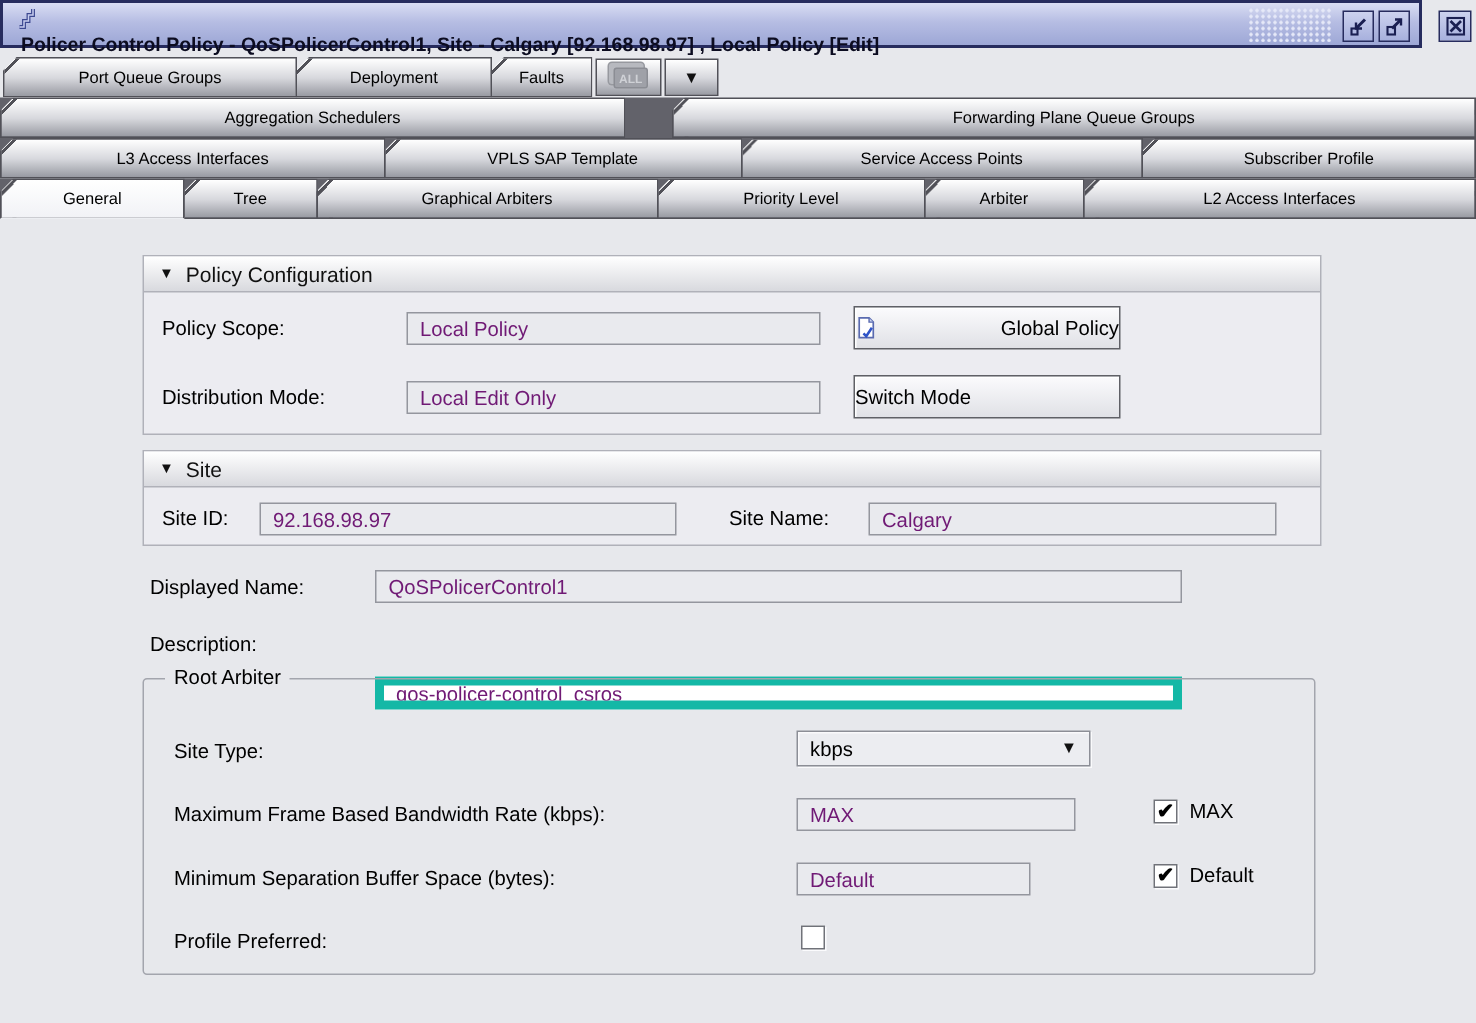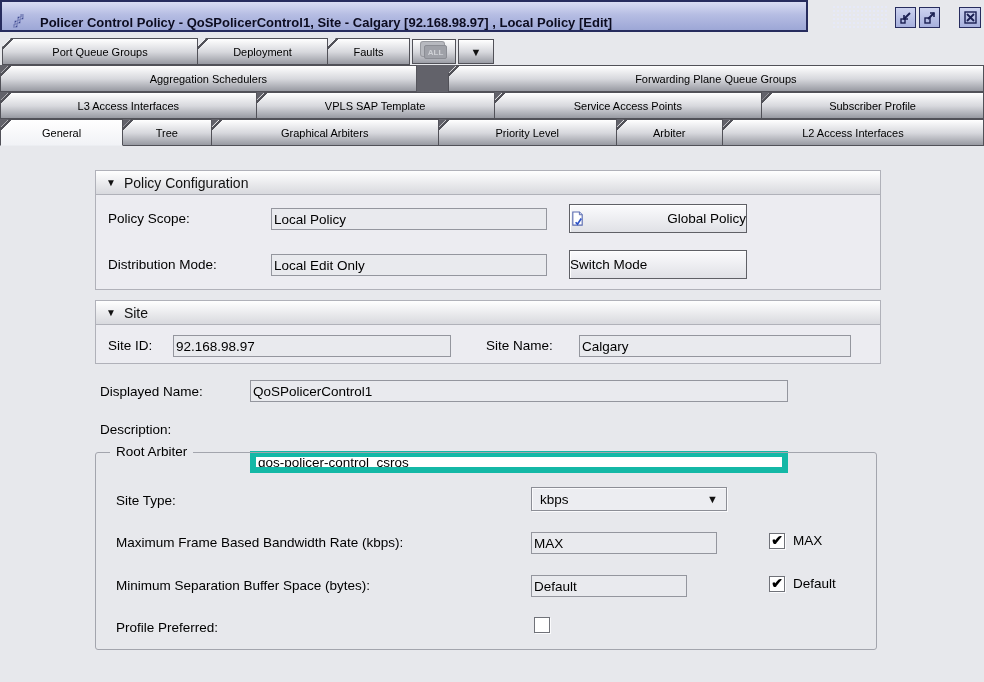--- a/index.html
+++ b/index.html
@@ -8,24 +8,24 @@
     font-family:"Liberation Sans", sans-serif;
     background:#e7e8ec;
     position:relative;
     overflow:hidden;
     color:#000;
   }
   #app { position:relative; width:984px; height:682px; }
 
   
   .titlebar {
-    position:absolute; left:0; top:0; width:808px; height:32px;
+    position:absolute; left:0; top:0; width:948px; height:32px;
     background:linear-gradient(180deg,#d9ddf3 0%,#b6bde3 45%,#9da7d6 100%);
     border:2px solid #272c5e;
-    display:flex; align-items:flex-end;
+    display:flex; align-items:flex-start;flex-direction:column;
   }
   .titlebar-icon { width:20px; height:20px; margin-left:6px; flex:0 0 auto; }
   .titlebar-text {
     margin-left:12px; font-size:13px; font-weight:bold; color:#0c0c20;
     white-space:nowrap;
   }
   .titlebar-texture {
     position:absolute; left:830px; top:3px; width:56px; height:23px;
     background-image:radial-gradient(circle,#e6e9f8 1px,transparent 1.2px);
     background-size:4px 4px;
@@ -95,21 +95,21 @@
     border-bottom:1px solid #b0b1b9;
     padding-left:10px; cursor:pointer;
   }
   .panel-header .tri { font-size:10px; margin-right:8px; color:#111; }
   .panel-header .ptitle { font-size:14px; color:#111; }
 
   .flabel { position:absolute; font-size:13.5px; line-height:23px; white-space:nowrap; }
 
   .tfield {
     position:absolute; height:22px; font-family:"Liberation Sans",sans-serif;
-    font-size:13.5px; padding:0 2px; color:#000000;
+    font-size:13.5px; padding:0 8px; color:#701a75;
     background:#e9eaee; border:1px solid #94969e;
   }
   .tfield.editable { background:#ffffff; border:6px solid #14b8a6;margin-top:33px; }
 
   .jbutton {
     position:absolute; height:29px;
     background:linear-gradient(180deg,#fbfbfd,#e0e1e6);
     border:1px solid #5f6066;
     box-shadow:inset 1px 1px 0 #ffffff;
     font-size:13.5px; color:#000;
@@ -176,21 +176,21 @@
       <svg viewBox="0 0 15 15">
         <rect x="2" y="2" width="11" height="11" fill="none" stroke="#1a1f52" stroke-width="1.4"></rect>
         <path d="M4 4 L11 11 M11 4 L4 11" stroke="#1a1f52" stroke-width="1.8" fill="none"></path>
       </svg>
     </div>
   </div>
 
   <div class="tabrow" id="tabrow1">
     <div class="tab" style="width:196px">Port Queue Groups</div>
     <div class="tab" style="width:131px">Deployment</div>
-    <div class="tab" style="width:83px">Faults</div>
+    <div class="tab" style="width:68px">Faults</div>
     <div class="mini-btn" style="width:44px">
       <span class="all-badge">ALL</span>
     </div>
     <div class="mini-btn" style="width:36px">
       <span class="drop-arrow-glyph">▼</span>
     </div>
   </div>
 
   <div class="tabrow tabrow-dark" id="tabrow2">
     <div class="tab" style="flex:430 0 0">Aggregation Schedulers</div>

